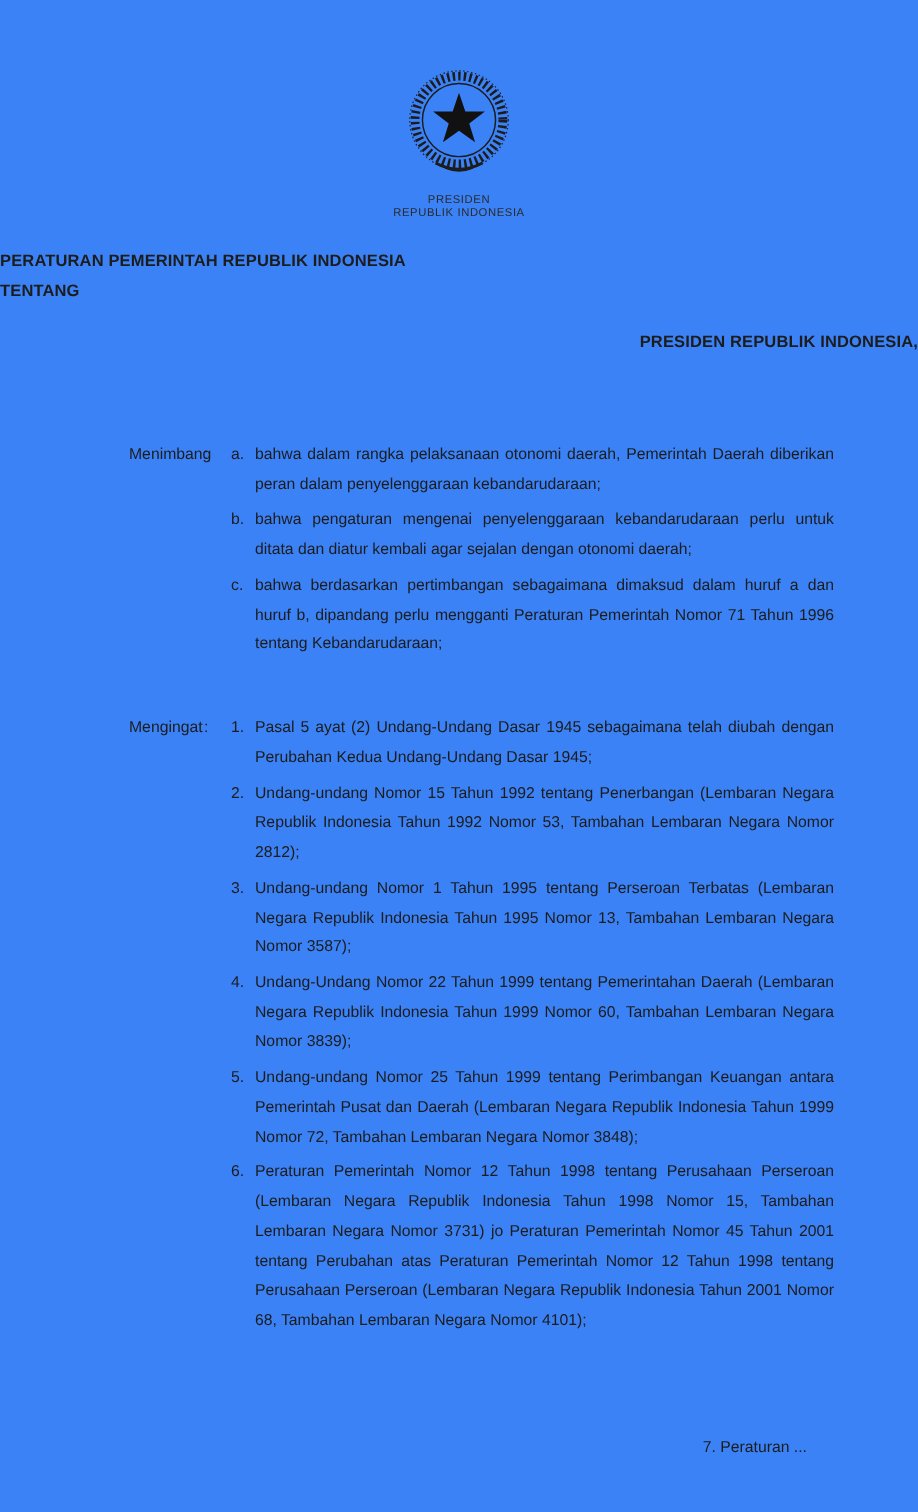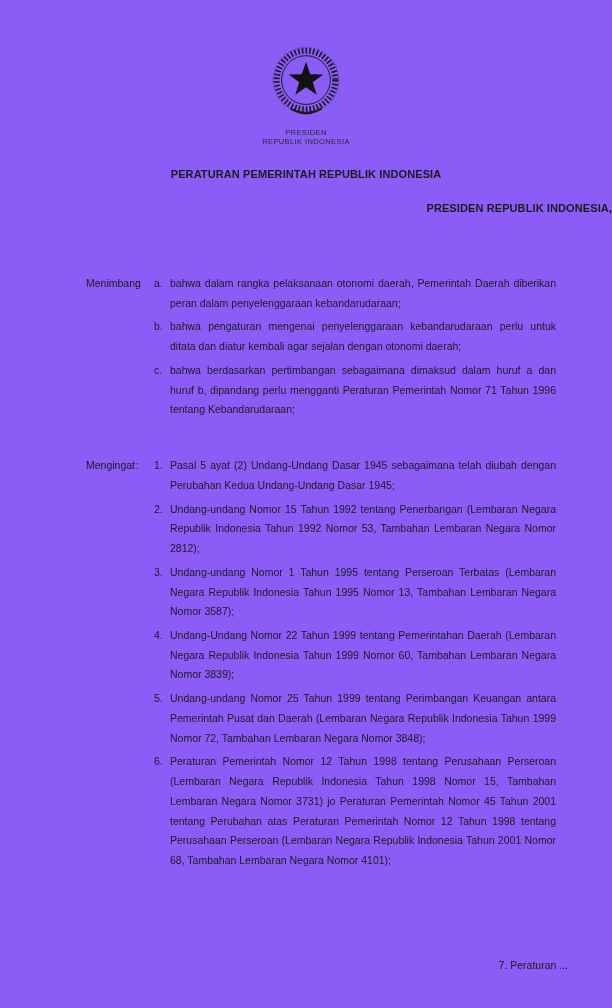--- a/index.html
+++ b/index.html
@@ -5,21 +5,21 @@
   html, body {
     margin: 0;
     padding: 0;
     background: #e9e9e9;
   }
   .page {
     position: relative;
     width: 612px;
     height: 1008px;
     margin: 0 auto;
-    background: #8b5cf6;
+    background: #3b82f6;
     color: #1c1c1c;
     font-family: "Liberation Sans", sans-serif;
     overflow: hidden;
     box-sizing: border-box;
   }
   .header {
     padding-top: 40px;
     text-align: center;
   }
   .emblem {
@@ -28,21 +28,20 @@
   }
   .letterhead-line {
     font-size: 7.5px;
     line-height: 9px;
     letter-spacing: 0.4px;
     color: #2a2a2a;
   }
   .letterhead-line.first { margin-top: 4px; }
   .title-block {
     margin-top: 22px;
-    text-align: center;
   }
   .title-line {
     font-size: 11px;
     line-height: 12px;
     font-weight: bold;
     margin-bottom: 8px;
     letter-spacing: 0.1px;
   }
   .salutation {
     margin-top: 22px;
@@ -75,21 +74,21 @@
   }
   .item:last-child { margin-bottom: 0; }
   .item-marker { text-align: left; }
   .item-text {
     text-align: justify;
     text-justify: inter-word;
   }
   .catchword {
     position: absolute;
     top: 959px;
-    right: 44px;
+    right: 74px;
     font-size: 10.5px;
   }
 </style>
 </head>
 <body>
 
 <div class="page">
 
   <div class="header">
     <svg class="emblem" width="78" height="84" viewBox="0 0 120 126" aria-hidden="true">
@@ -101,20 +100,21 @@
       <polygon fill="#111111" points="60,32 66.5,51.1 86.6,51.3 70.5,63.4 76.5,82.7 60,71 43.5,82.7 49.5,63.4 33.4,51.3 53.5,51.1"></polygon>
       <path d="M36 104 Q60 117 84 104" stroke="#1c1c1c" stroke-width="3" fill="none"></path>
       <path d="M46 109 Q60 115 74 109" stroke="#1c1c1c" stroke-width="1.8" fill="none"></path>
     </svg>
     <div class="letterhead-line first">PRESIDEN</div>
     <div class="letterhead-line">REPUBLIK INDONESIA</div>
   </div>
 
   <div class="title-block">
     <div class="title-line">PERATURAN PEMERINTAH REPUBLIK INDONESIA</div>
+    <div class="title-line">TENTANG</div>
   </div>
 
   <div class="salutation">PRESIDEN REPUBLIK INDONESIA,</div>
 
   <div class="body-sections">
 
     <div class="section">
       <div class="sec-label">Menimbang</div>
       <div class="sec-colon">:</div>
       <div class="sec-items">

